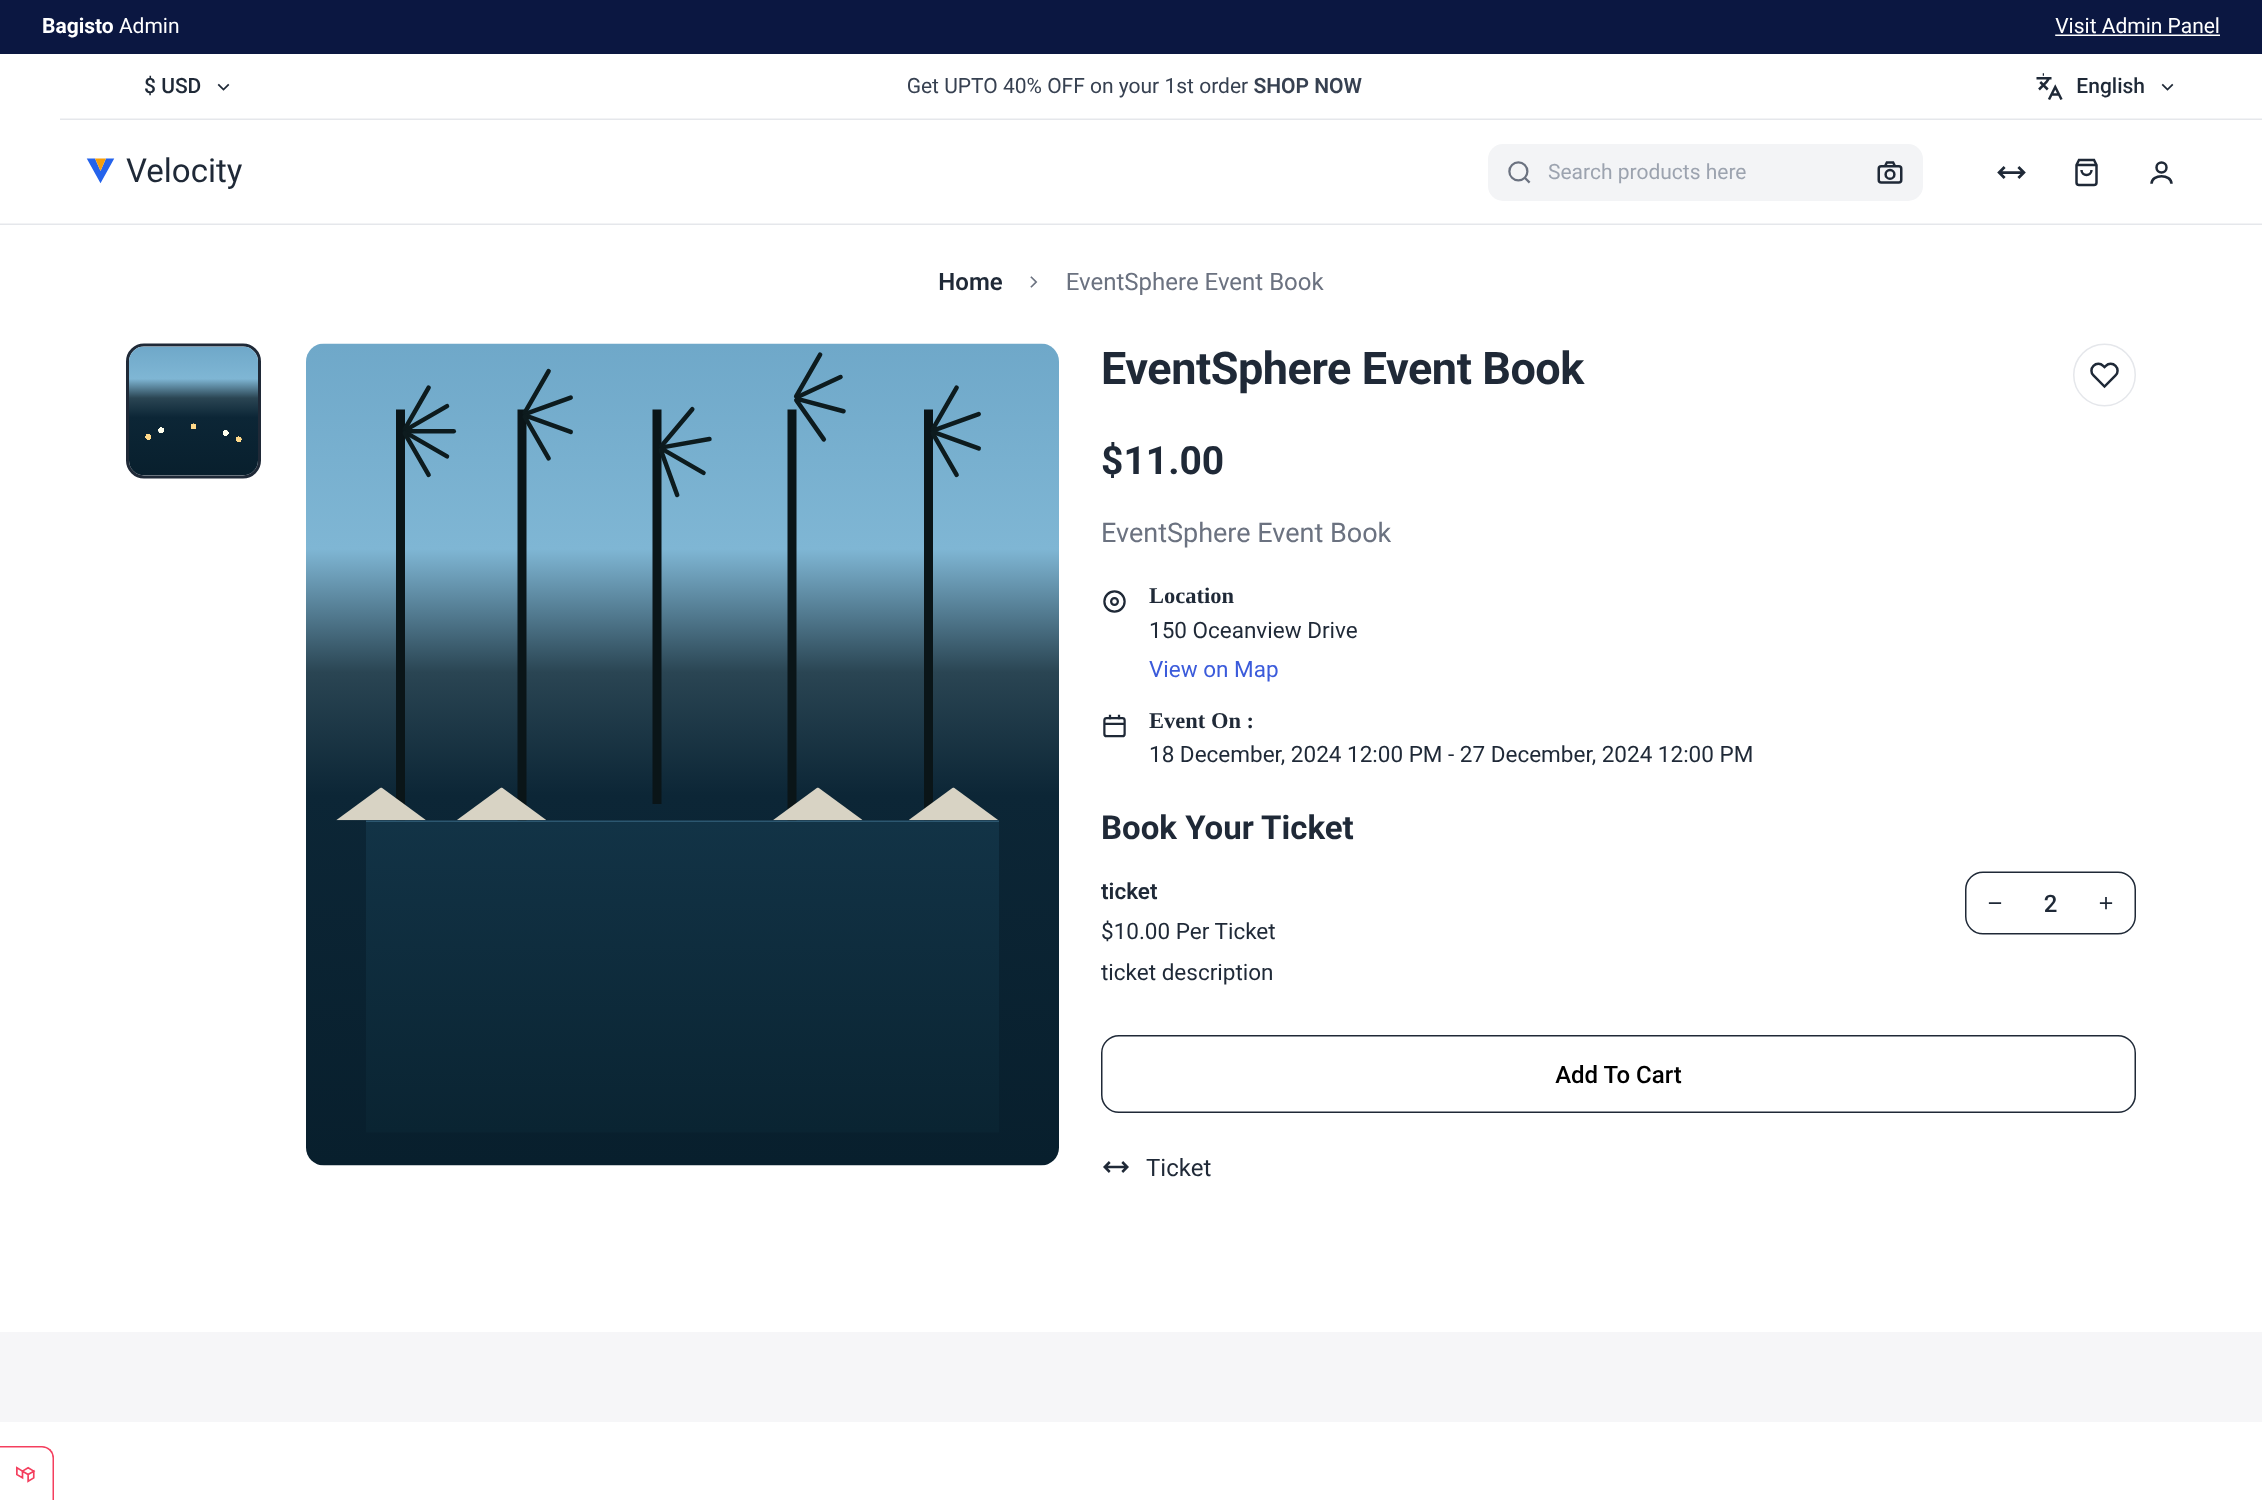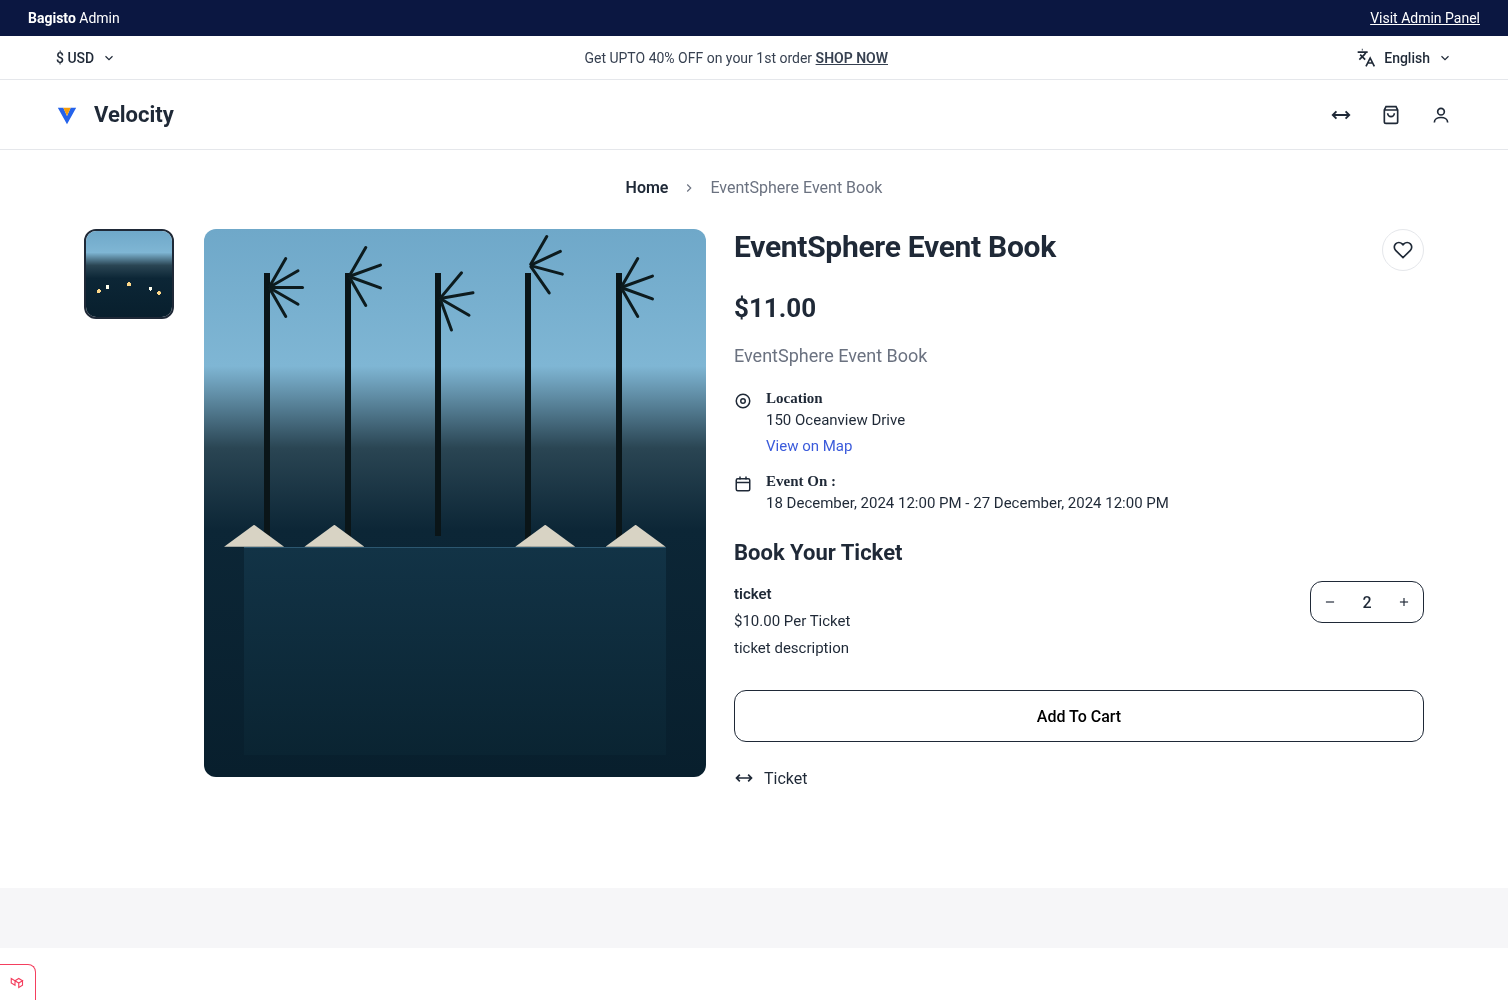--- a/index.html
+++ b/index.html
@@ -4,29 +4,29 @@
 <style>
 *{margin:0;padding:0;box-sizing:border-box;font-family:-apple-system,BlinkMacSystemFont,'Segoe UI',Roboto,Helvetica,Arial,sans-serif;}
 body{background:#fff;color:#1f2937;}
 
 
 .admin-bar{background:#0b1741;color:#fff;height:36px;display:flex;align-items:center;justify-content:space-between;padding:0 28px;font-size:14px;}
 .admin-bar .brand b{font-weight:700;}
 .admin-bar .visit{text-decoration:underline;cursor:pointer;}
 
 
-.promo-bar{height:44px;border-bottom:1px solid #e5e7eb;display:flex;align-items:center;padding:0 56px;font-size:14px;}
+.promo-bar{height:44px;border-bottom:1px solid #e5e7eb;display:flex;align-items:center;padding:0 56px;font-size:14px;margin-left:40px;}
 .cur{display:flex;align-items:center;gap:8px;cursor:pointer;font-weight:500;}
 .promo-txt{flex:1;text-align:center;color:#374151;}
-.promo-txt .link{text-decoration:underline;font-weight:600;}
+.promo-txt .link{font-weight:600;}
 .lang{display:flex;align-items:center;gap:8px;cursor:pointer;font-weight:500;}
 
 
 .header{height:70px;border-bottom:1px solid #e5e7eb;display:flex;align-items:center;padding:0 56px;gap:20px;}
-.logo{display:flex;align-items:center;gap:16px;font-size:22px;font-weight:700;color:#1f2937;}
+.logo{display:flex;align-items:flex-start;gap:6px;font-size:22px;font-weight:400;color:#1f2937;}
 .logo-mark{width:22px;height:22px;position:relative;}
 .spacer{flex:1;}
 .search{display:flex;align-items:center;background:#f3f4f6;border-radius:10px;height:38px;width:290px;padding:0 12px;gap:10px;}
 .search input{border:none;background:transparent;outline:none;flex:1;font-size:14px;color:#374151;}
 .search input::placeholder{color:#9ca3af;}
 .hicon{width:22px;height:22px;display:flex;align-items:center;justify-content:center;cursor:pointer;color:#1f2937;}
 .hicons{display:flex;align-items:center;gap:28px;margin-left:28px;}
 
 
 .bc{display:flex;align-items:center;justify-content:center;gap:14px;margin:28px 0 32px;font-size:16px;}
@@ -111,20 +111,32 @@
 
 <div class="header">
   <div class="logo">
     <svg class="logo-mark" width="24" height="24" viewBox="0 0 24 24">
         <path d="M2 4 L12 22 L22 4 L16 4 L12 13 L8 4 Z" fill="#2563eb"></path>
         <path d="M8 4 L12 13 L16 4 Z" fill="#f59e0b"></path>
       </svg>
     <span>Velocity</span>
   </div>
   <div class="spacer"></div>
+  <div class="search">
+    <svg width="18" height="18" viewBox="0 0 24 24" fill="none" stroke="#6b7280" stroke-width="2">
+        <circle cx="11" cy="11" r="8"></circle>
+        <line x1="21" y1="21" x2="16.65" y2="16.65"></line>
+      </svg>
+    <input type="text" placeholder="Search products here" style="">
+    <svg width="20" height="20" viewBox="0 0 24 24" fill="none" stroke="#1f2937" stroke-width="2">
+        <rect x="3" y="7" width="18" height="13" rx="2"></rect>
+        <circle cx="12" cy="13.5" r="3.5"></circle>
+        <path d="M8 7l1.5-3h5L16 7"></path>
+      </svg>
+  </div>
   <div class="hicons">
     <div class="hicon">
         <svg width="22" height="22" viewBox="0 0 24 24" fill="none" stroke="#1f2937" stroke-width="2">
           <path d="M7 16l-4-4 4-4M3 12h18M17 8l4 4-4 4"></path>
         </svg>
       </div>
     <div class="hicon">
         <svg width="20" height="22" viewBox="0 0 24 24" fill="none" stroke="#1f2937" stroke-width="2">
           <path d="M6 2L4 6v14a2 2 0 002 2h12a2 2 0 002-2V6l-2-4H6zM4 6h16M16 10a4 4 0 01-8 0"></path>
         </svg>

